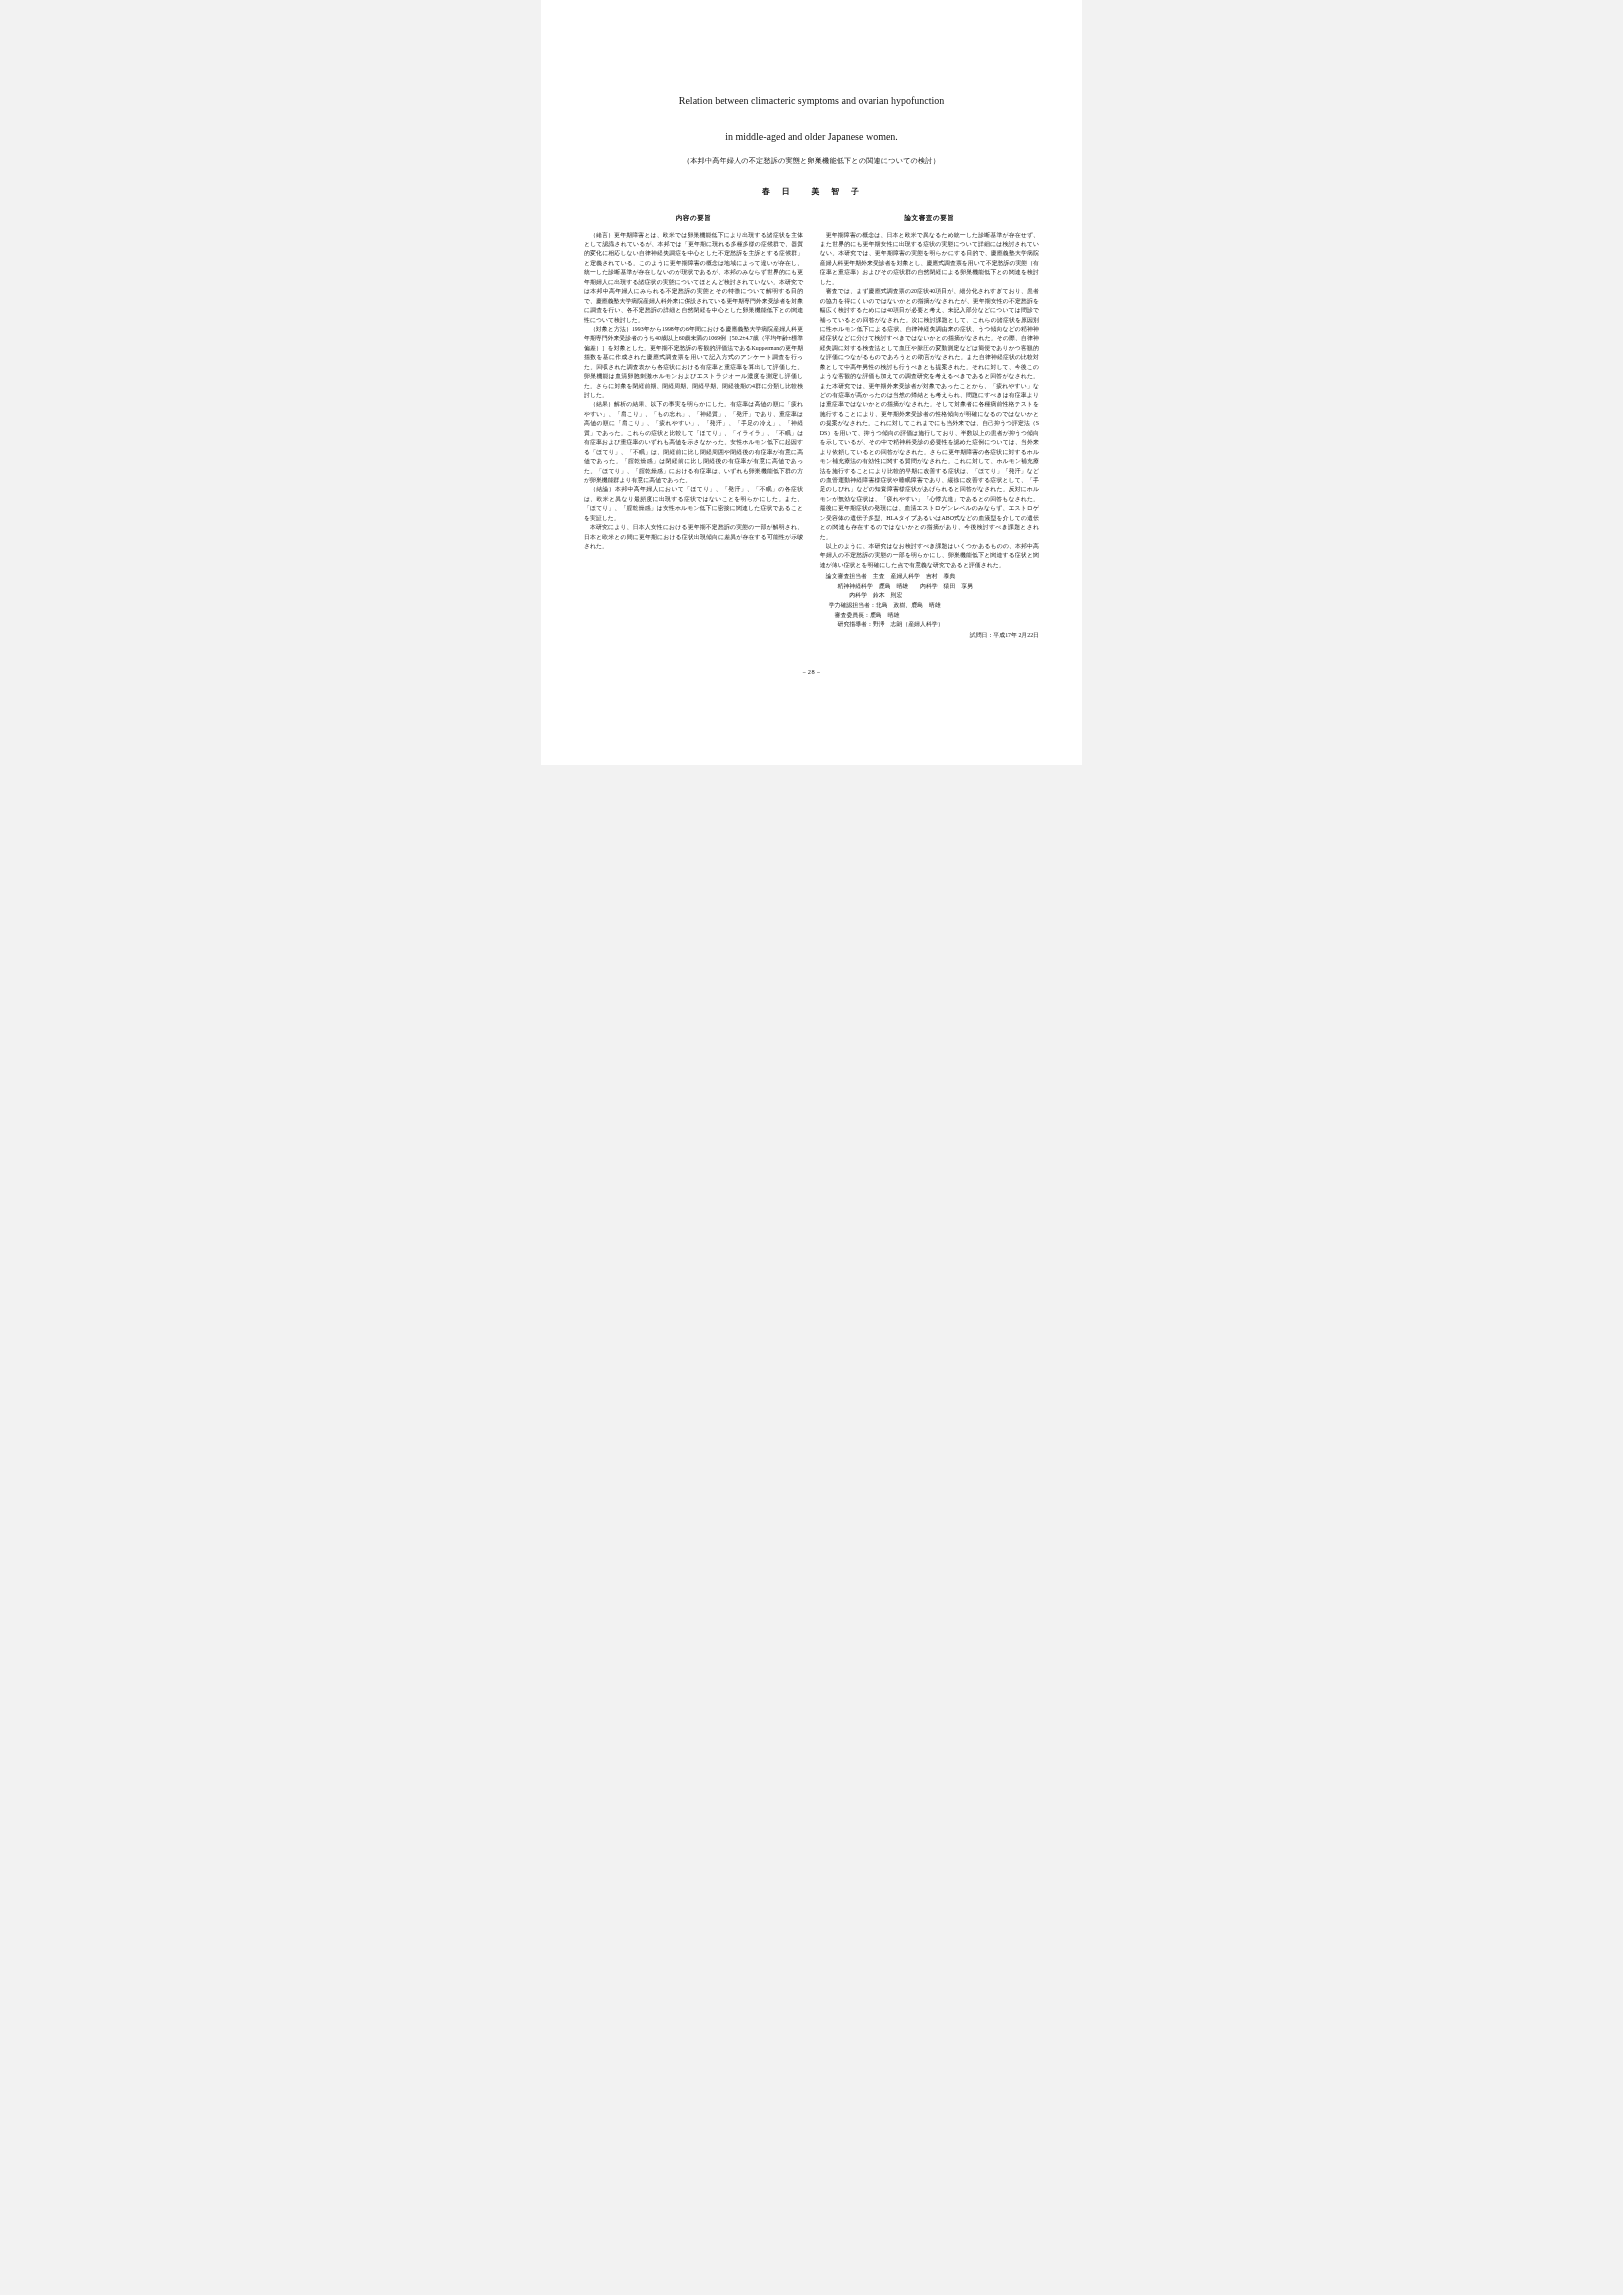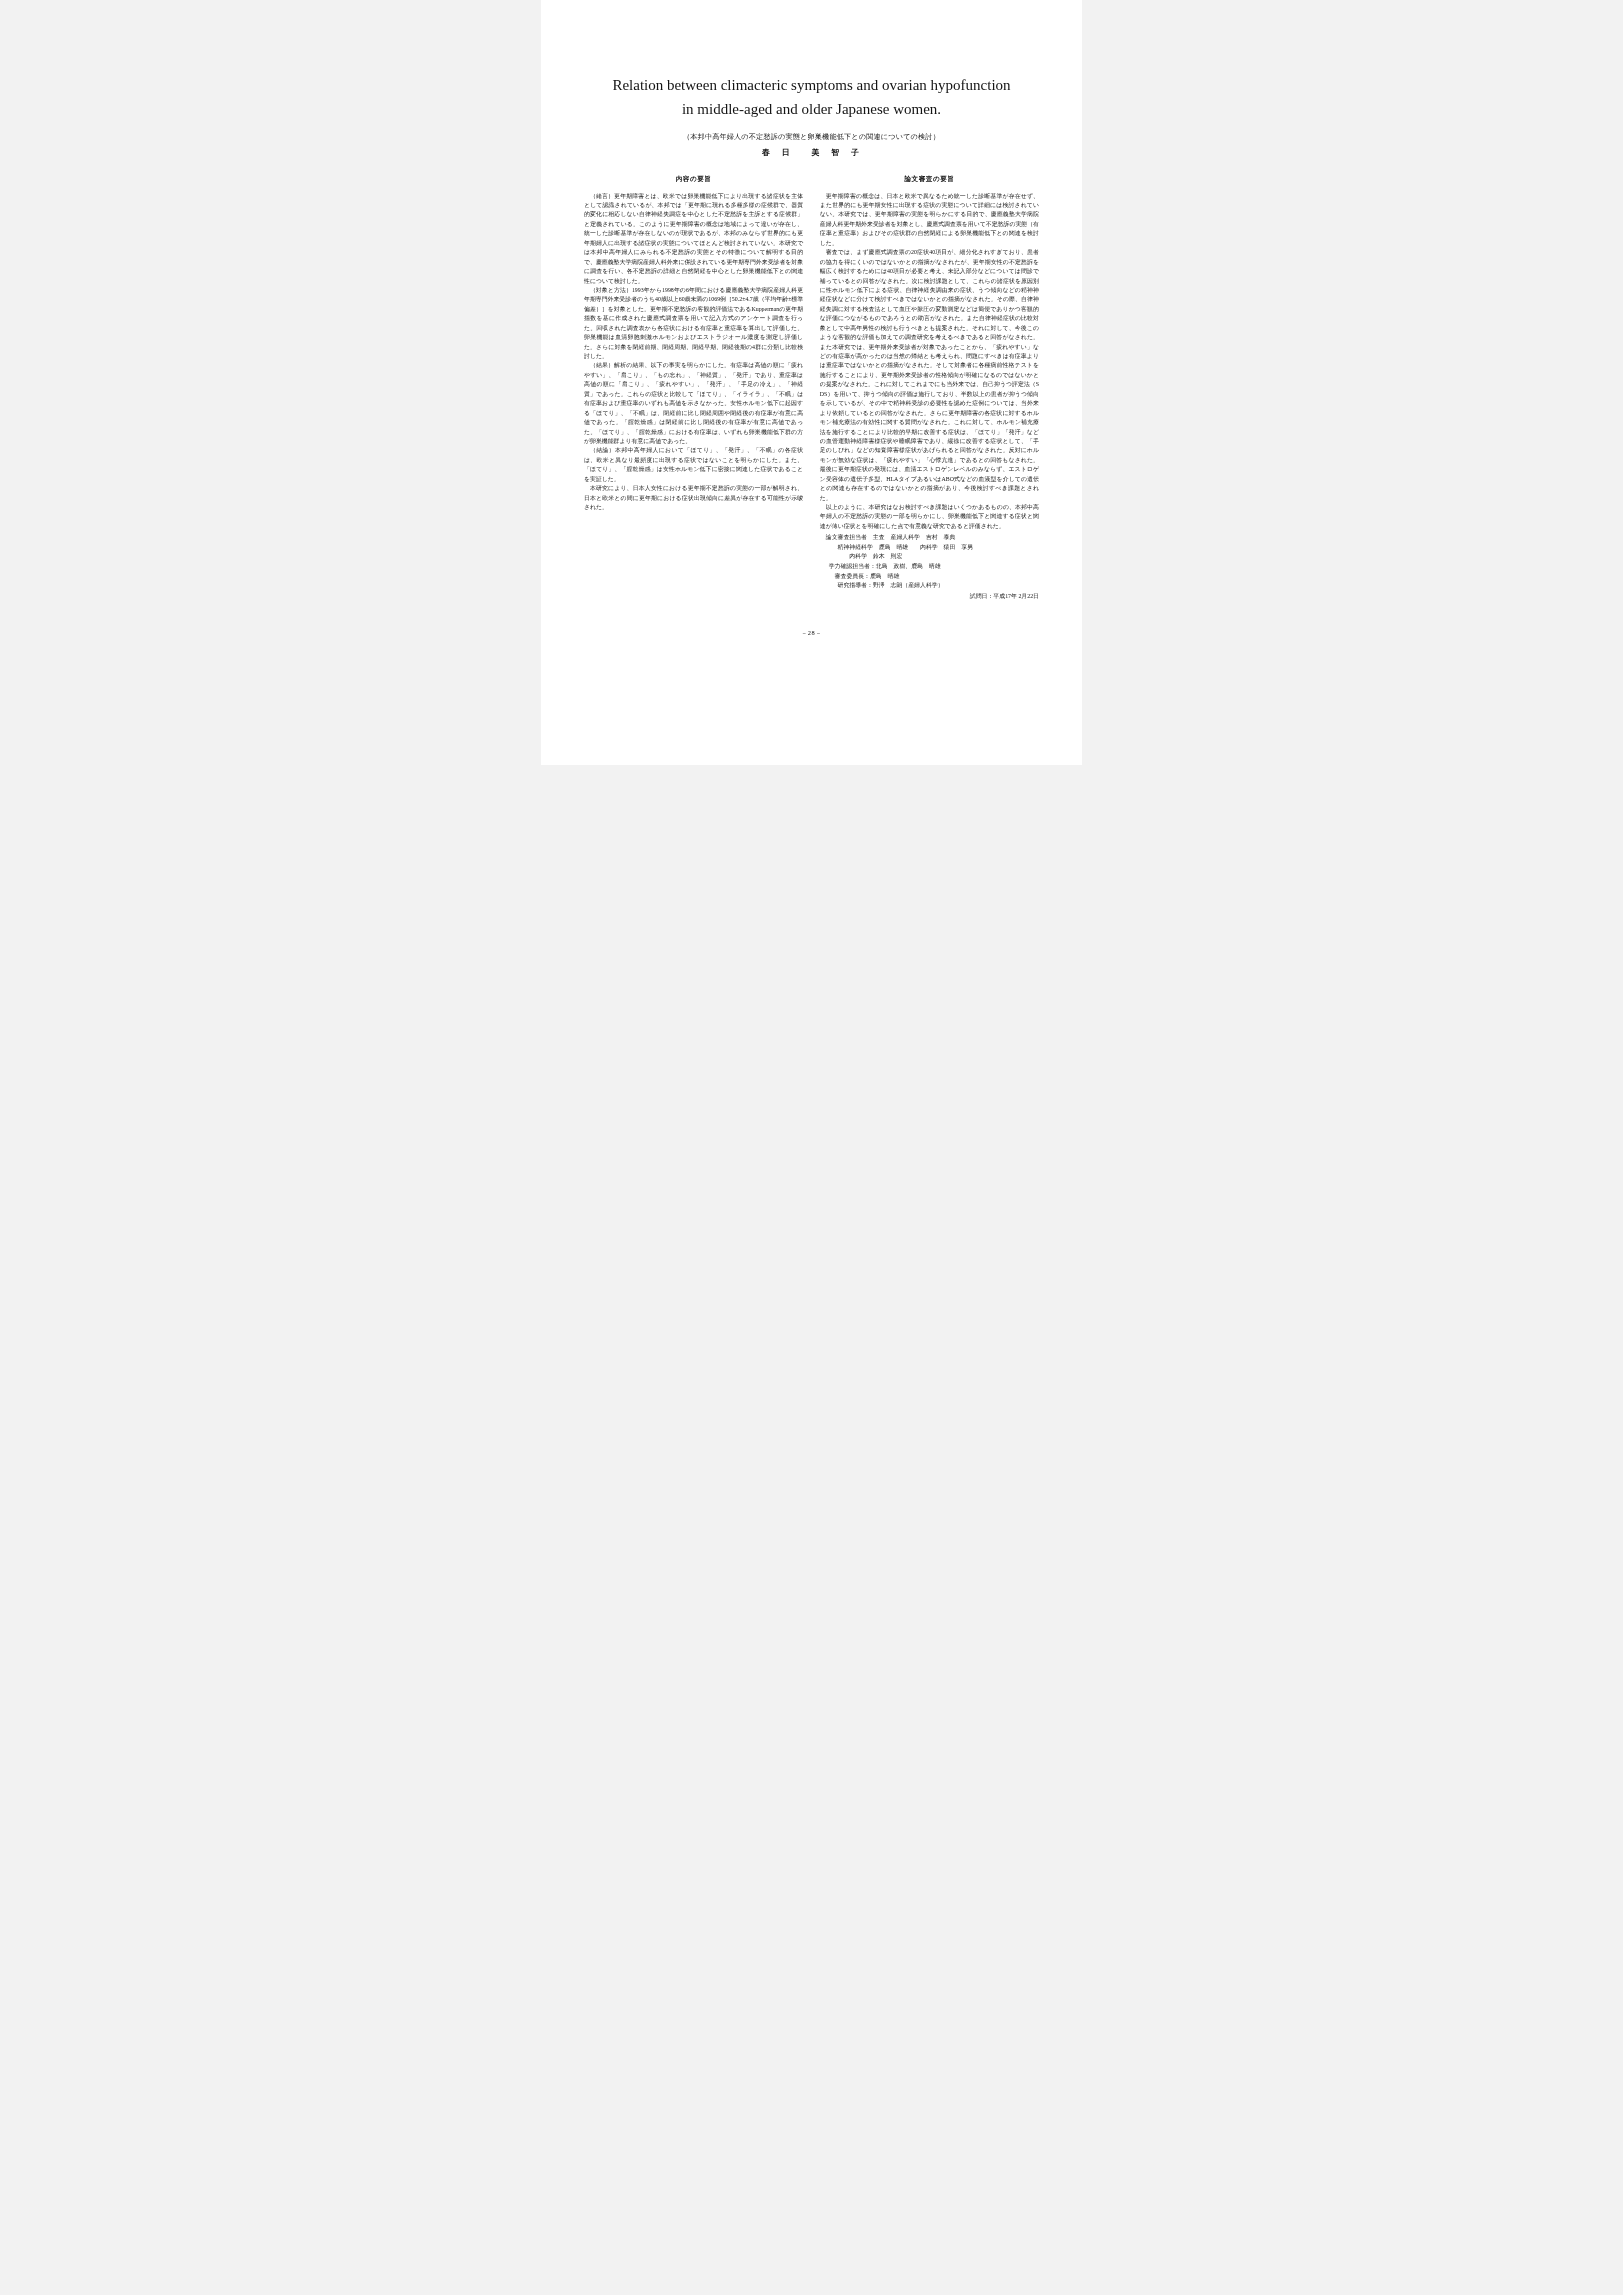--- a/index.html
+++ b/index.html
@@ -14,34 +14,35 @@
     background: #ffffff;
     color: #141414;
     font-family: "Liberation Serif", "DejaVu Serif", serif;
     box-sizing: border-box;
     padding: 73px 43px 34px 43px;
   }
   .title-block {
     text-align: center;
   }
   .title-en {
-    font-size: 15px;
+    font-size: 10px;
     line-height: 1.6;
     font-family: "Liberation Serif", "DejaVu Serif", serif;
+    margin-top: 20px;
   }
   .title-ja {
     font-size: 7.1px;
     margin-top: 11px;
     letter-spacing: 0.2px;
   }
   .author {
     text-align: center;
     font-size: 7.9px;
     font-weight: bold;
-    margin-top: 5px;
+    margin-top: 20px;
     letter-spacing: 2px;
     font-family: "Liberation Sans", "DejaVu Sans", sans-serif;
   }
   .columns {
     display: flex;
     gap: 16.7px;
     margin-top: 16.7px;
   }
   .col {
     flex: 1 1 0;

